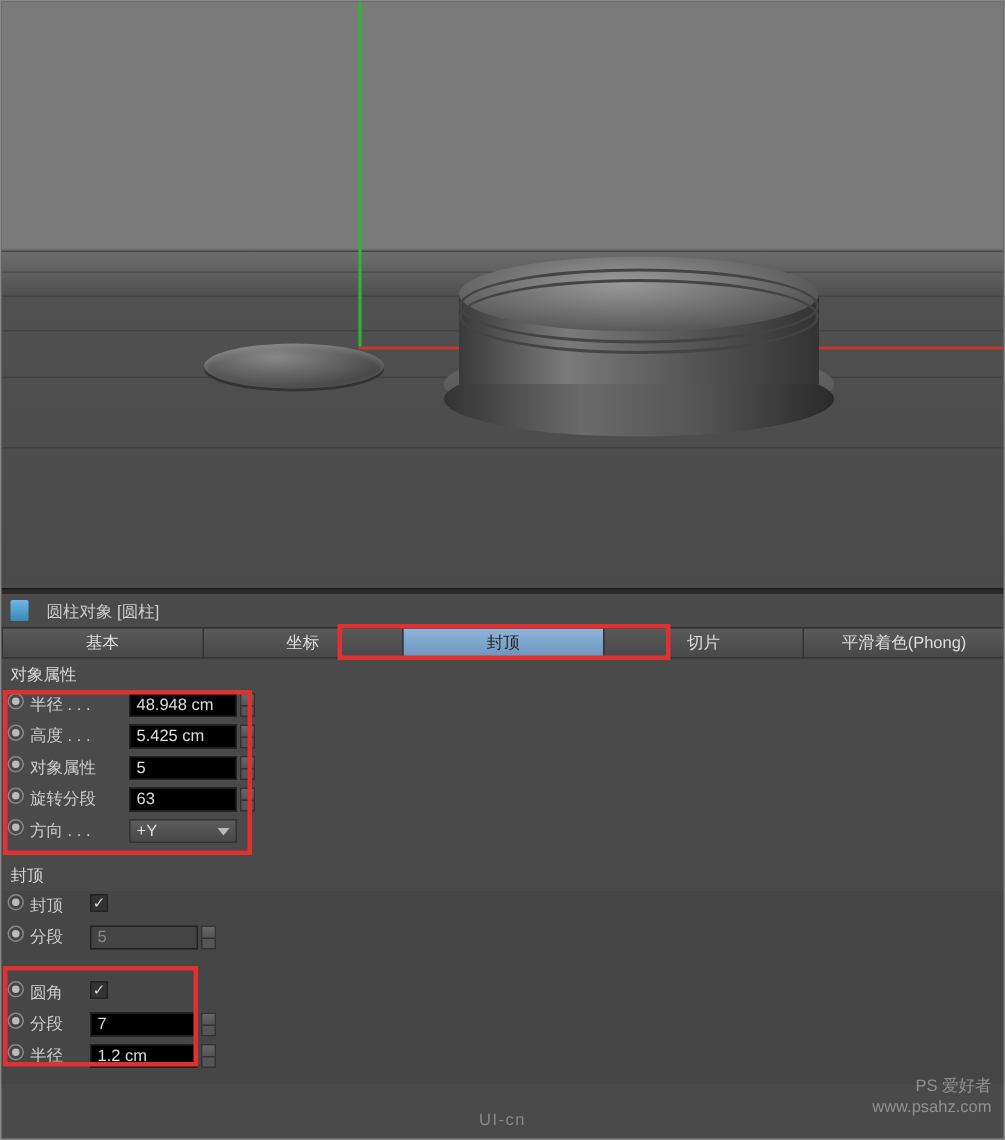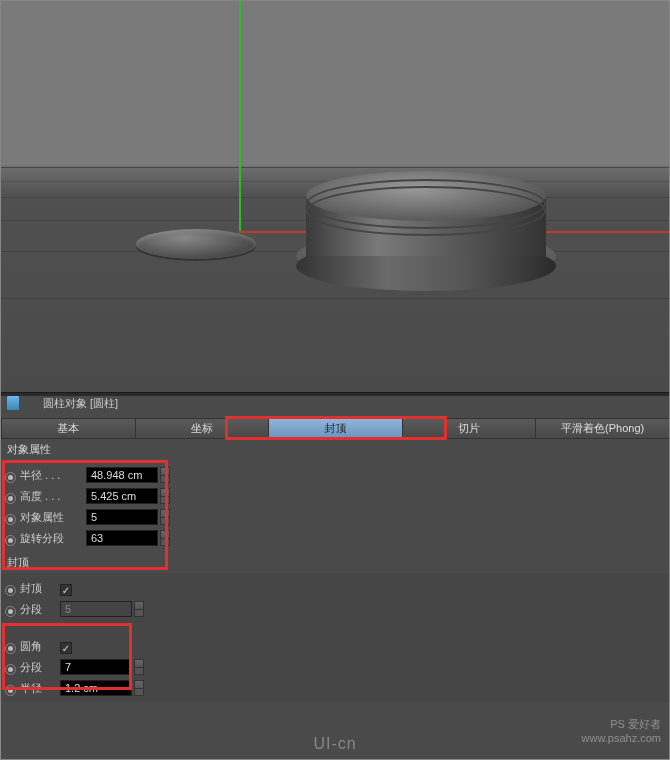--- a/index.html
+++ b/index.html
@@ -12,44 +12,44 @@
 .disc1{position:absolute;left:135px;top:228px;width:120px;height:30px;border-radius:50%/50%;background:radial-gradient(ellipse at 40% 30%,#888,#4a4a4a 70%);box-shadow:0 2px 0 #333,inset 0 2px 4px rgba(255,255,255,0.2)}
 .disc1b{position:absolute;left:130px;top:238px;width:130px;height:30px;border-radius:50%/50%;background:linear-gradient(#555,#333);z-index:-1}
 .cyl{position:absolute;left:305px;top:170px;width:240px;height:100px}
 .cyl .top{position:absolute;width:240px;height:50px;border-radius:50%/50%;background:radial-gradient(ellipse at 45% 35%,#9a9a9a,#555 75%)}
 .cyl .body{position:absolute;top:25px;width:240px;height:60px;background:linear-gradient(90deg,#3a3a3a,#7a7a7a 30%,#5a5a5a 60%,#333)}
 .cyl .ring{position:absolute;width:240px;height:50px;border-radius:50%/50%;border:2px solid #444;top:8px}
 .cyl .ring2{top:15px}
 .cyl .bot{position:absolute;top:70px;width:260px;left:-10px;height:50px;border-radius:50%/50%;background:linear-gradient(90deg,#333,#6a6a6a 35%,#555 65%,#2a2a2a)}
 .cyl .botop{position:absolute;top:60px;width:260px;left:-10px;height:50px;border-radius:50%/50%;background:linear-gradient(#666,#555)}
 .sep{height:4px;background:#2a2a2a;border-top:1px solid #1a1a1a}
-.title{height:22px;background:#4a4a4a;display:flex;align-items:flex-start;padding:0 6px;color:#ccc;gap:24px}
+.title{height:22px;background:#4a4a4a;display:flex;align-items:center;padding:0 6px;color:#ccc;gap:12px}
 .title .ic{width:12px;height:14px;background:linear-gradient(#6ab7e8,#3a87b8);border-radius:1px;display:inline-block}
 .tabs{display:flex;height:21px;position:relative}
 .tab{flex:1;background:linear-gradient(#5a5a5a,#484848);color:#ddd;display:flex;align-items:center;justify-content:center;border:1px solid #333;border-right:none;cursor:pointer}
 .tab:last-child{border-right:1px solid #333}
 .tab.sel{background:linear-gradient(#8fb5d8,#6a95c0);color:#222}
 .redbox1{position:absolute;left:224px;top:-2px;width:222px;height:24px;border:3px solid #e03030;pointer-events:none}
 .sect{color:#d8d8d8;padding:3px 6px;background:#4a4a4a}
 .rows{background:#4a4a4a;padding:2px 0 6px 0;position:relative}
 .rows.dk{background:#464646}
-.row{display:flex;align-items:flex-end;height:21px;padding-left:4px;gap:2px}
+.row{display:flex;align-items:flex-start;height:21px;padding-left:4px;gap:2px}
 .rad{width:11px;height:11px;border:1px solid #888;border-radius:50%;display:inline-flex;align-items:center;justify-content:center;margin-right:2px}
 .rad::after{content:"";width:5px;height:5px;background:#bbb;border-radius:50%}
 .lbl{color:#ccc;width:64px}
 .fld{width:72px;height:16px;background:#000000;border:1px solid #222;color:#ddd;padding:0 4px;display:flex;align-items:center}
 .spin{width:10px;height:16px;background:#555;border:1px solid #333;display:flex;flex-direction:column}
 .spin::before,.spin::after{content:"";flex:1;display:block}
 .spin::before{border-bottom:1px solid #333;background:linear-gradient(#666,#555)}
 .dd{width:72px;height:16px;background:linear-gradient(#5c5c5c,#484848);border:1px solid #333;color:#ddd;padding:0 4px;display:flex;align-items:center;justify-content:space-between}
 .dd .ar{border-left:4px solid transparent;border-right:4px solid transparent;border-top:5px solid #bbb}
 .chk{width:12px;height:12px;background:#333;border:1px solid #222;display:inline-flex;align-items:center;justify-content:center;color:#ddd;font-size:10px}
 .redbox2{position:absolute;left:1px;top:0;width:166px;height:110px;border:3px solid #e03030;pointer-events:none}
 .redbox3{position:absolute;left:1px;top:0;width:130px;height:67px;border:3px solid #e03030;pointer-events:none}
-.wm{position:absolute;left:50%;bottom:6px;transform:translateX(-50%);color:#888;font-size:16px;letter-spacing:1px}
+.wm{position:absolute;left:50%;bottom:6px;transform:translateX(-50%);color:#888;font-size:11px;letter-spacing:1px}
 .wm2{position:absolute;right:8px;bottom:14px;color:rgba(200,200,200,0.55);font-size:12px;text-align:right;line-height:14px}
 </style>
 </head>
 <body>
 
 <div class="viewport">
   <div class="hz mn" style="top:42.5%"></div>
   <div class="hz" style="top:46%"></div>
   <div class="hz" style="top:50%"></div>
   <div class="hz" style="top:56%"></div>
@@ -105,20 +105,28 @@
     <span class="lbl">对象属性</span>
     <span class="fld">5</span>
     <span class="spin"></span>
   </div>
   <div class="row">
     <span class="rad"></span>
     <span class="lbl">旋转分段</span>
     <span class="fld">63</span>
     <span class="spin"></span>
   </div>
+  <div class="row">
+    <span class="rad"></span>
+    <span class="lbl">方向 . . .</span>
+    <span class="dd">
+        <span>+Y</span>
+        <span class="ar"></span>
+      </span>
+  </div>
 </div>
 
 <div class="sect">封顶</div>
 <div class="rows dk">
   <div class="row">
     <span class="rad"></span>
     <span class="lbl" style="width:38px">封顶</span>
     <span class="chk">✓</span>
   </div>
   <div class="row">

